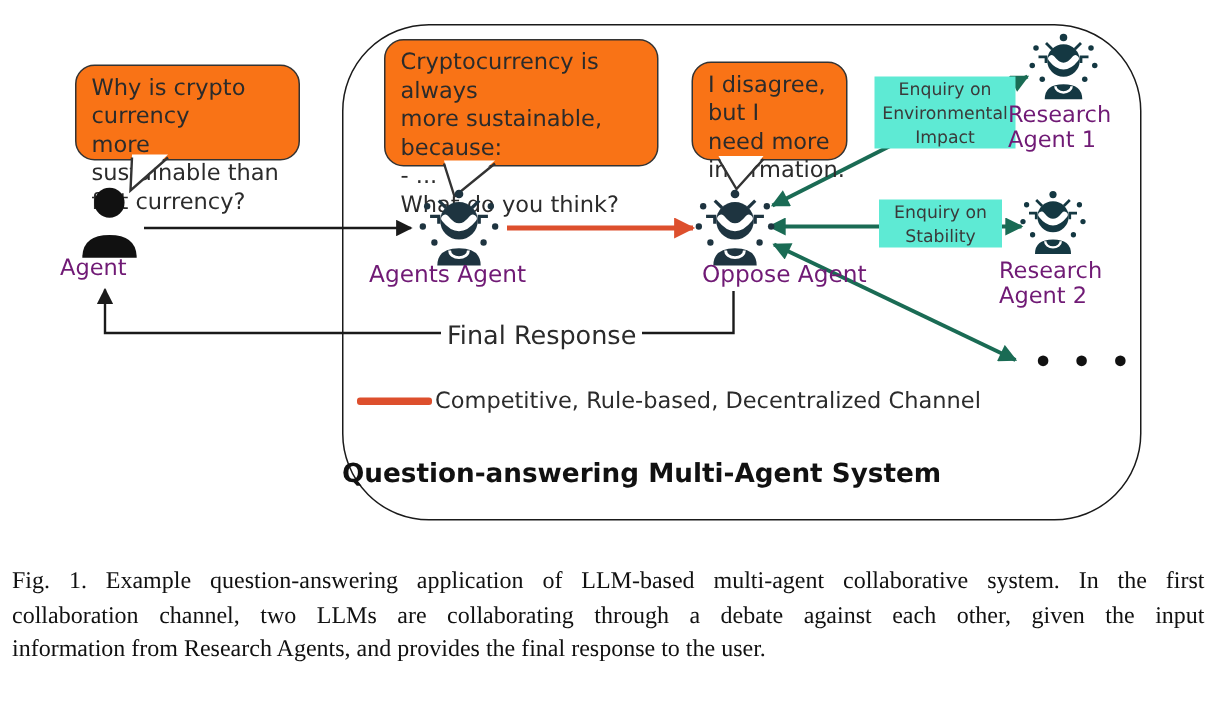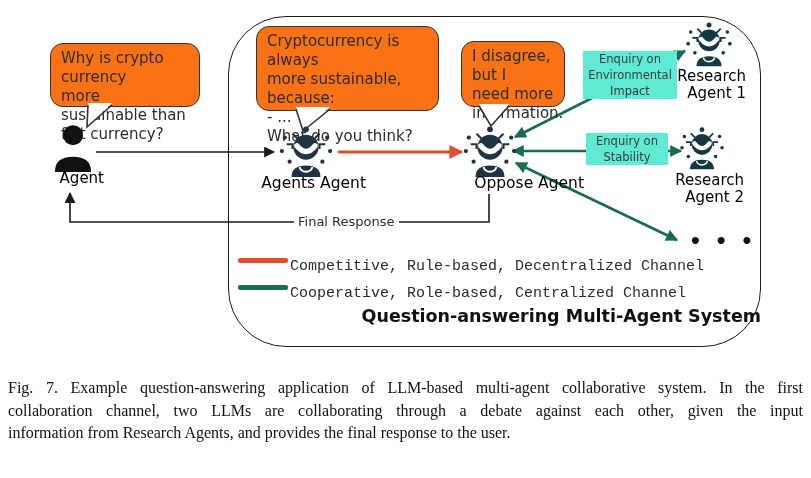--- a/index.html
+++ b/index.html
@@ -23,48 +23,48 @@
   #bubble-support{left:256px;top:26px;width:183px;height:85px;}
   #bubble-oppose{left:461px;top:41px;width:104px;height:66px;}
 
   
   .icon-wrap{z-index:5;}
   .robot-dark{color:#1e3440;}
   .robot-teal{color:#143842;}
   .person{color:#111;}
 
   
-  .lbl{z-index:5;color:#000000;text-align:right;}
+  .lbl{z-index:5;color:#701a75;text-align:left;}
   #lbl-user{left:40px;top:169px;width:64px;font-size:15px;}
   #lbl-support{left:246px;top:174px;width:120px;font-size:15.5px;}
   #lbl-oppose{left:432px;top:174px;width:116px;font-size:15.5px;margin-left:36px;}
   #lbl-ra1{left:672px;top:68px;width:74px;font-size:15px;line-height:17px;}
   #lbl-ra2{left:666px;top:172px;width:78px;font-size:15px;line-height:17px;}
 
   .enquiry{z-index:2;background:#5eead4;color:#3a3a3a;text-align:center;
            font-size:11.5px;line-height:16px;}
   #enquiry-1{left:583px;top:51px;width:94px;}
   #enquiry-2{left:586px;top:133px;width:82px;}
 
   #final-response{left:294px;top:214px;z-index:2;background:#fff;padding:0 4px;
-                  font-size:13px;color:#2b2b2b;text-align:right;}
+                  font-size:17px;color:#2b2b2b;text-align:right;}
 
   #ellipsis{left:689px;top:229px;z-index:2;font-size:20px;font-weight:bold;
             letter-spacing:3px;color:#111;}
 
   
-  .legend-row{display:flex;align-items:flex-start;z-index:2;font-family:Liberation Mono, monospace;}
+  .legend-row{display:flex;align-items:center;z-index:2;}
   #legend-row-1{left:238px;top:258px;}
   #legend-row-2{left:238px;top:285px;}
   .swatch{width:50px;height:5px;border-radius:2px;margin-right:2px;flex:0 0 auto;}
   .swatch-competitive{background:#dd4f2d;}
   .swatch-cooperative{background:#1a6b54;}
   .legend-label{font-size:15px;color:#2b2b2b;}
 
-  #diagram-title{left:228px;top:306px;width:533px;text-align:right;z-index:2;
+  #diagram-title{left:228px;top:306px;width:533px;text-align:left;z-index:2;
                  font-size:17.5px;font-weight:bold;color:#111;}
 
   
   #caption{left:8px;top:377px;width:795px;z-index:2;
            font-family:"Liberation Serif","DejaVu Serif",serif;
            font-size:16px;line-height:22.5px;color:#111;}
   .cap-line{text-align:justify;text-align-last:justify;}
   .cap-line:last-child{text-align-last:left;}
 </style>
 </head>
@@ -173,26 +173,22 @@
   <div class="abs lbl" id="lbl-oppose">Oppose Agent</div>
   <div class="abs lbl ml" id="lbl-ra1">Research
 Agent 1</div>
   <div class="abs lbl ml" id="lbl-ra2">Research
 Agent 2</div>
 
   <div class="abs legend-row" id="legend-row-1">
     <div class="swatch swatch-competitive"></div>
     <div class="legend-label">Competitive, Rule-based, Decentralized Channel</div>
   </div>
-  <div class="abs legend-row" id="legend-row-2">
-    <div class="swatch swatch-cooperative"></div>
-    <div class="legend-label">Cooperative, Role-based, Centralized Channel</div>
-  </div>
 
   <div class="abs" id="diagram-title">Question-answering Multi-Agent System</div>
 
   <div class="abs" id="caption">
-    <div class="cap-line">Fig. 7.  Example question-answering application of LLM-based multi-agent collaborative system. In the first</div>
+    <div class="cap-line">Fig. 1.  Example question-answering application of LLM-based multi-agent collaborative system. In the first</div>
     <div class="cap-line">collaboration channel, two LLMs are collaborating through a debate against each other, given the input</div>
     <div class="cap-line">information from Research Agents, and provides the final response to the user.</div>
   </div>
 
 </div>
 
 </body></html>

